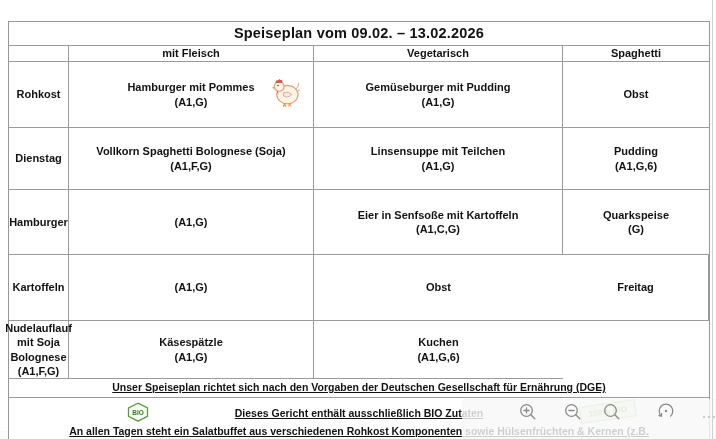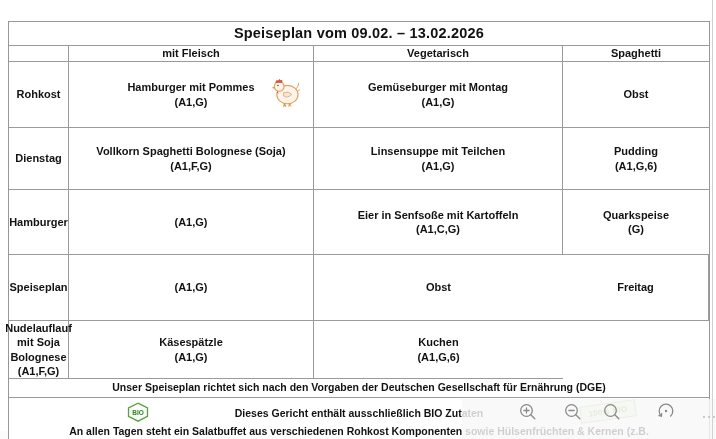--- a/index.html
+++ b/index.html
@@ -22,21 +22,21 @@
   }
   .c {
     border-right:1px solid #9b9b9b; border-bottom:1px solid #9b9b9b;
     display:flex; flex-direction:column; align-items:center; justify-content:center;
     text-align:center; font-size:11px; line-height:1.3; position:relative; padding:1px 4px;
   }
   .c.last-col { border-right:none; }
   .c.span { grid-column:1 / 5; border-right:none; }
   .c.last-row { border-bottom:none; }
   .title-cell { font-size:14.5px; letter-spacing:0.2px; }
-  .note-cell { font-size:10.5px; padding:0 8px; }
+  .note-cell { font-size:10.5px; padding:0 8px;text-decoration:underline; }
   .dish-name, .dish-allergens { display:block; }
 
   
   .chicken { position:absolute; right:13px; top:50%; transform:translateY(-52%); }
   .fish { position:absolute; right:5px; top:58%; transform:translateY(-40%); }
   .bio-seal { position:absolute; left:118px; top:50%; transform:translateY(-50%); }
   .bio-stamp {
     position:absolute; left:580px; top:403px; width:56px; height:17px; z-index:2;
     transform:rotate(-8deg);
     border:1.5px solid #a8cd79; background:rgba(224,241,199,0.55);
@@ -86,21 +86,21 @@
           <path d="M5 5.5 Q5.5 2.2 7.5 4 Q8.5 1.2 10 3.5 Q12.2 2.4 11.3 5.4 Z" fill="#e05a4e" stroke="#c24a40" stroke-width="0.7"></path>
           <path d="M3.6 9.3 L0.8 11 L4 12.2 Z" fill="#f0a050"></path>
           <path d="M6.8 13.8 q-1.6 2.6 0.9 3.2 Z" fill="#e05a4e"></path>
           <path d="M13 16 q5 -2 8.5 1.8 q-4.5 4.4 -8.5 1.6 Z" fill="#f8e6d1" stroke="#e2a06a" stroke-width="0.8"></path>
           <circle cx="7.2" cy="8.6" r="0.8" fill="#5a4636"></circle>
           <path d="M14 27.5 l-1.2 3 M14 27.5 l1.6 3 M19 27.5 l-0.6 3 M19 27.5 l2 2.6" stroke="#e8923a" stroke-width="1.1" fill="none"></path>
         </svg>
       </span>
     </div>
     <div class="c">
-      <span class="dish-name">Gemüseburger mit Montag</span>
+      <span class="dish-name">Gemüseburger mit Pudding</span>
       <span class="dish-allergens">(A1,G)</span>
     </div>
     <div class="c last-col">
       <span class="dish-name">Obst</span>
     </div>
 
     <div class="c">Dienstag</div>
     <div class="c">
       <span class="dish-name">Vollkorn Spaghetti Bolognese (Soja)</span>
       <span class="dish-allergens">(A1,F,G)</span>
@@ -120,21 +120,21 @@
     </div>
     <div class="c">
       <span class="dish-name">Eier in Senfsoße mit Kartoffeln</span>
       <span class="dish-allergens">(A1,C,G)</span>
     </div>
     <div class="c last-col">
       <span class="dish-name">Quarkspeise</span>
       <span class="dish-allergens">(G)</span>
     </div>
 
-    <div class="c">Speiseplan</div>
+    <div class="c">Kartoffeln</div>
     <div class="c">
       <span class="dish-allergens">(A1,G)</span>
     </div>
     <div class="c last-col">
       <span class="dish-name">Obst</span>
     </div>
 
     <div class="c">Freitag</div>
     <div class="c">
       <span class="dish-name">Nudelauflauf mit Soja Bolognese</span>

